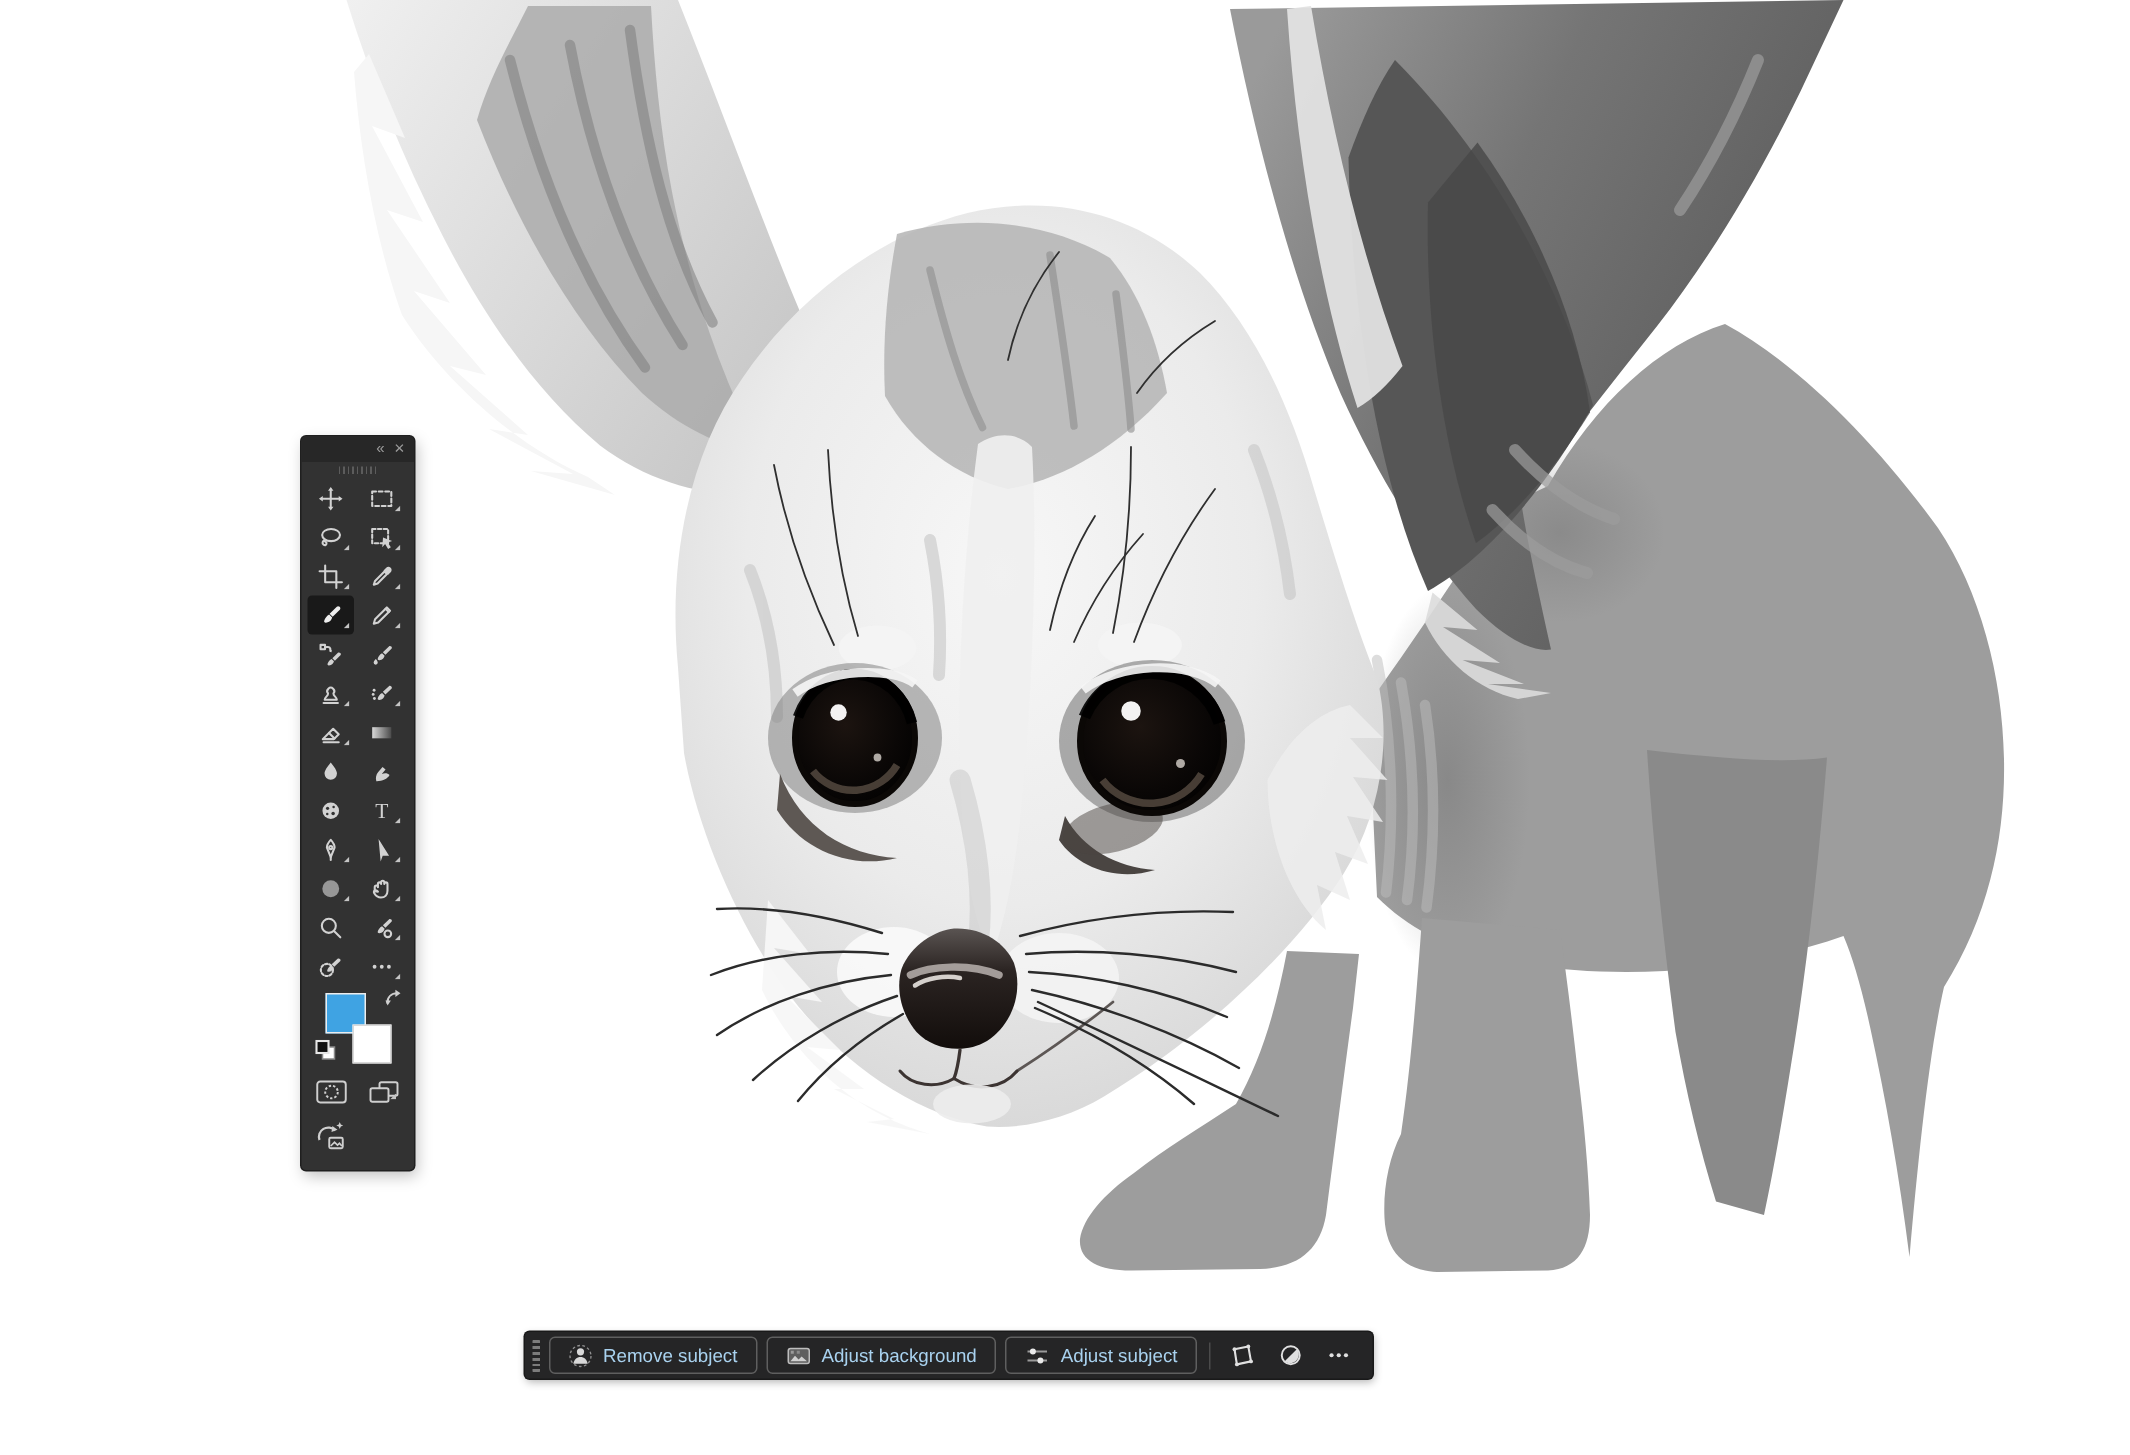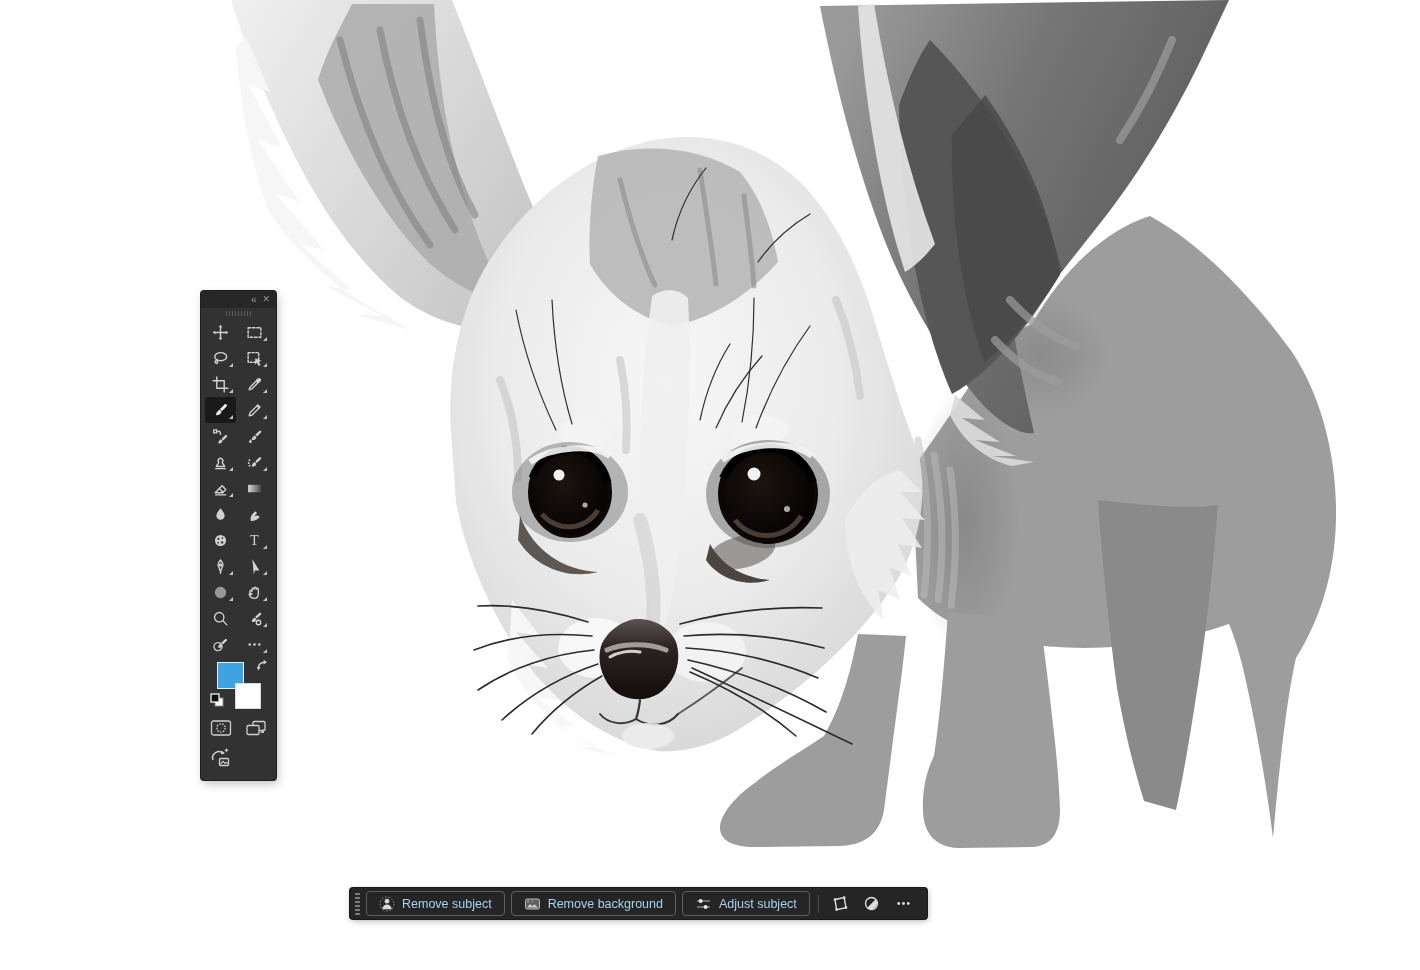--- a/index.html
+++ b/index.html
@@ -509,21 +509,21 @@
       <span style="color: rgb(169, 210, 239);">Remove subject</span>
     </button>
 
     <button class="tb-btn">
       <svg width="17" height="16" viewBox="0 0 17 16">
         <rect x="1.5" y="3" width="14" height="10" rx="1.5" fill="#5f5f5f" stroke="#bdbdbd" stroke-width="1"></rect>
         <path d="M3 11.5l3-3.6 2.4 2.4 2-2 3.6 3.2z" fill="#d0d0d0"></path>
         <rect x="3.2" y="4.5" width="2" height="2" fill="#9a9a9a"></rect>
         <rect x="7.2" y="4.5" width="2" height="2" fill="#8a8a8a"></rect>
       </svg>
-      <span style="color: rgb(169, 210, 239);">Remove background</span>
+      <span style="color: rgb(169, 210, 239);">Adjust background</span>
     </button>
 
     <button class="tb-btn">
       <svg width="17" height="16" viewBox="0 0 17 16">
         <path d="M2 5h13" stroke="#9a9a9a" stroke-width="1.2"></path>
         <circle cx="5.6" cy="5" r="2" fill="#eaeaea"></circle>
         <path d="M2 11h13" stroke="#9a9a9a" stroke-width="1.2"></path>
         <circle cx="10.6" cy="11" r="2" fill="#eaeaea"></circle>
       </svg>
       <span style="color: rgb(169, 210, 239);">Adjust subject</span>

